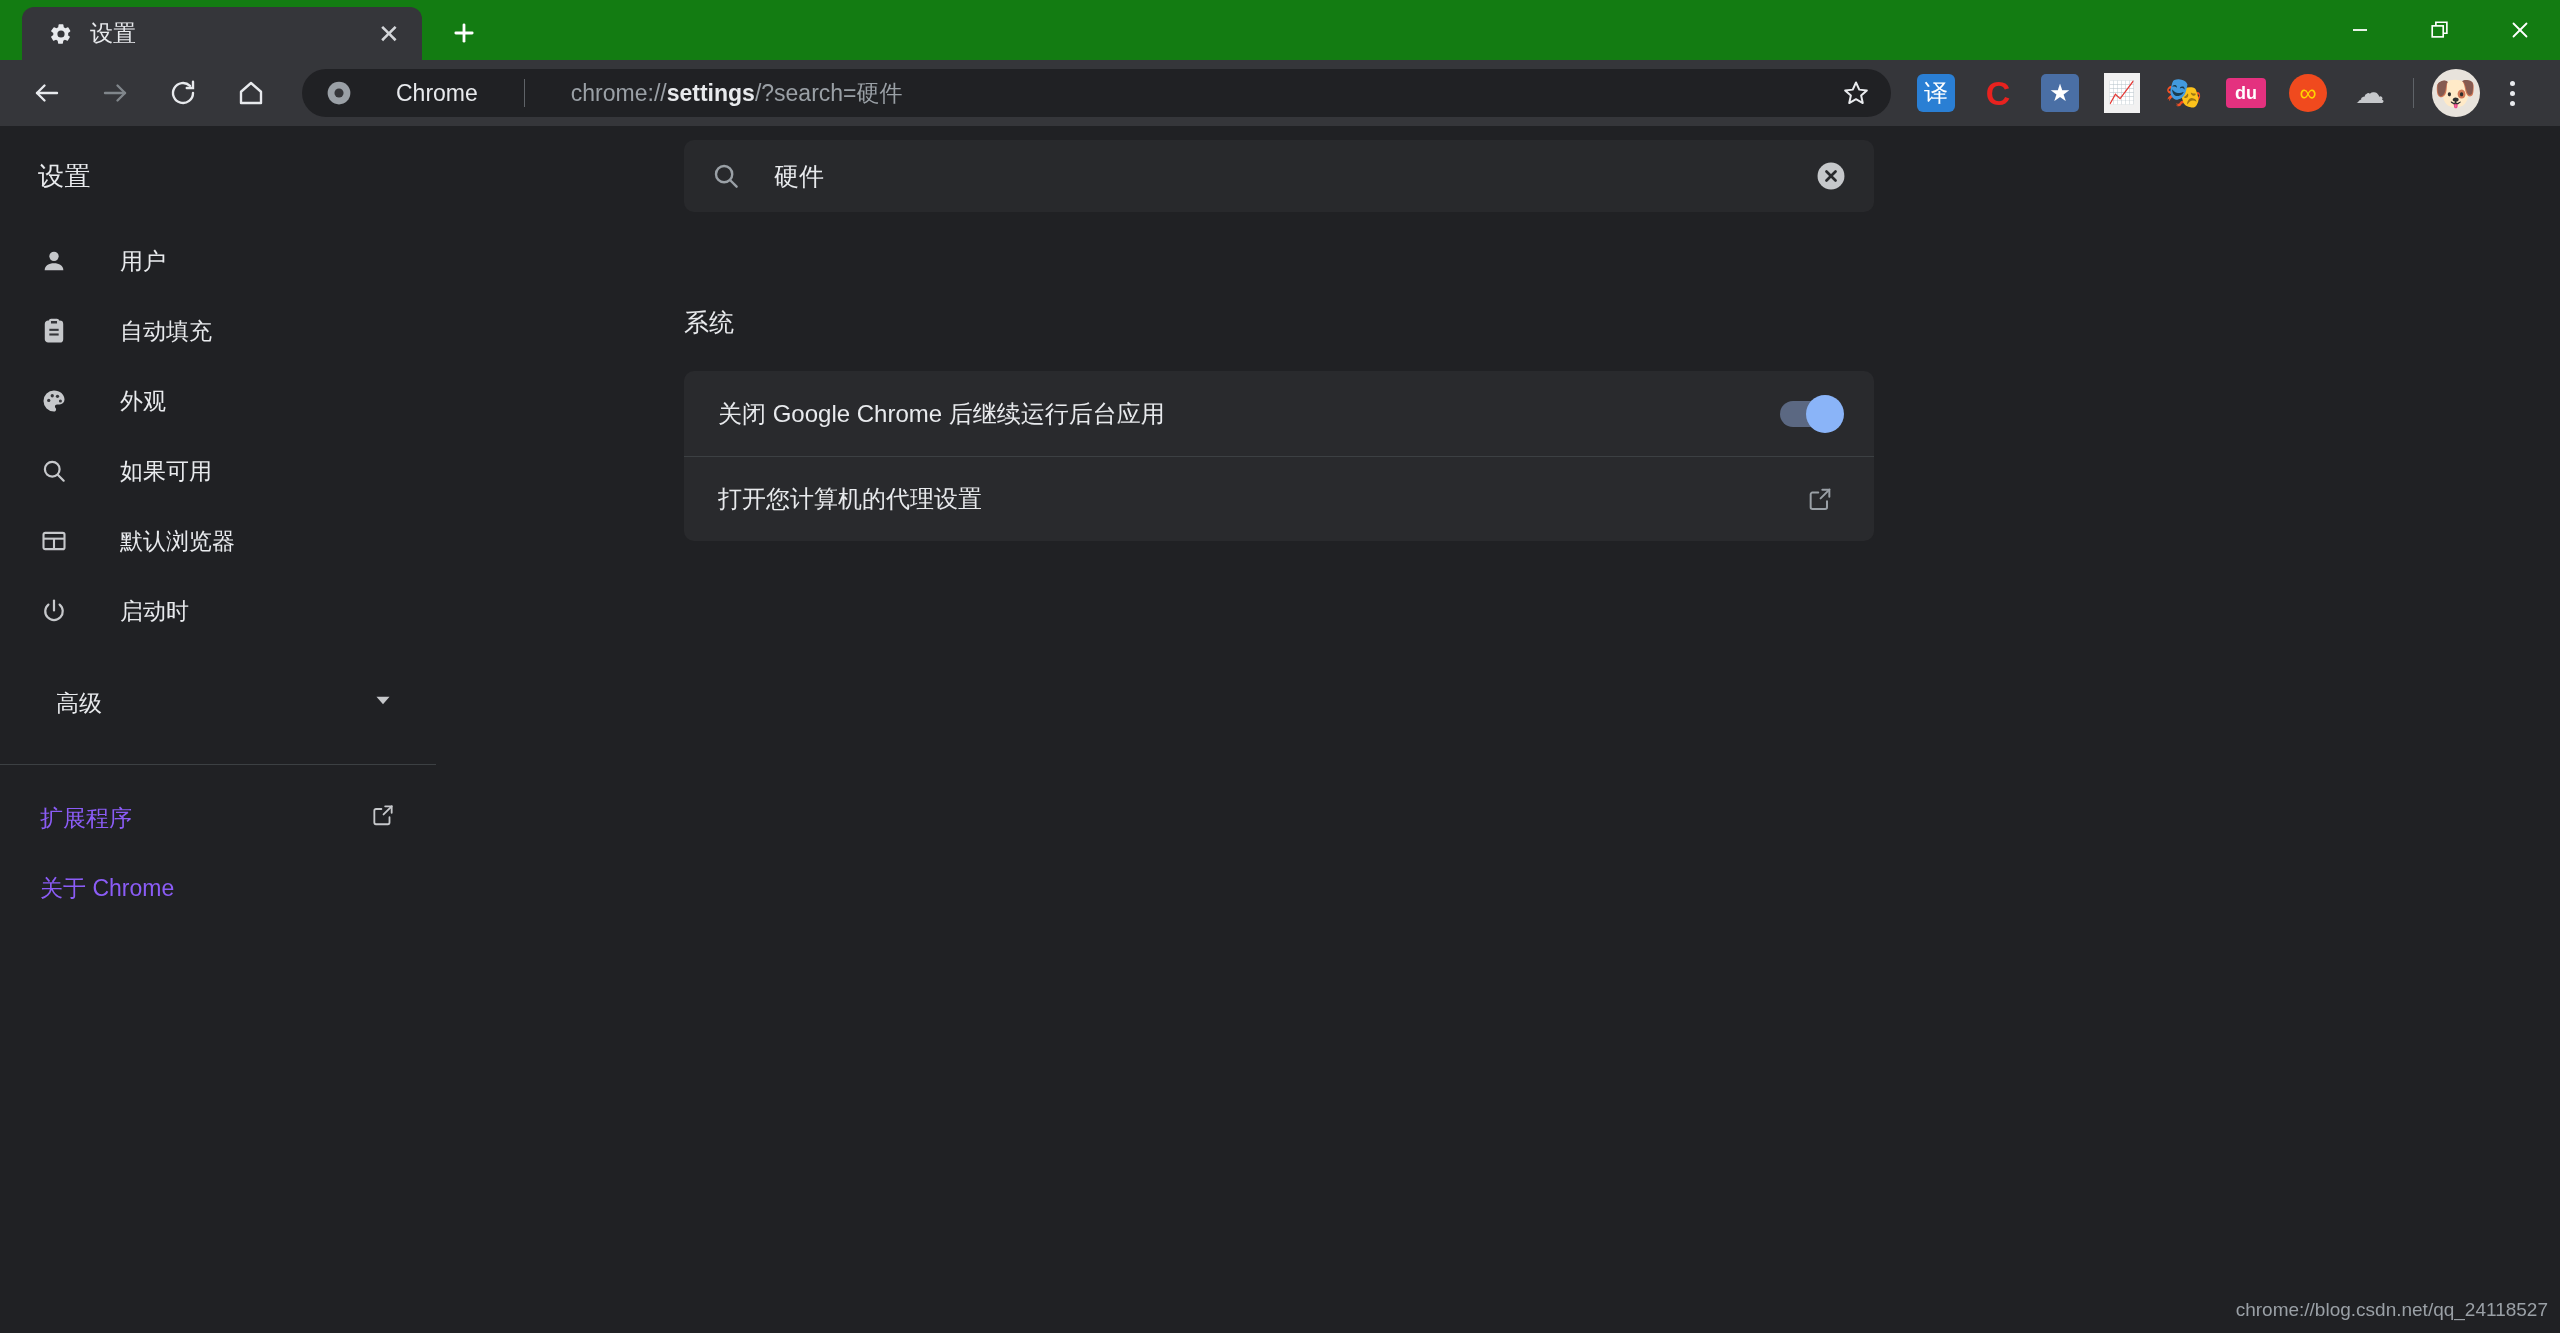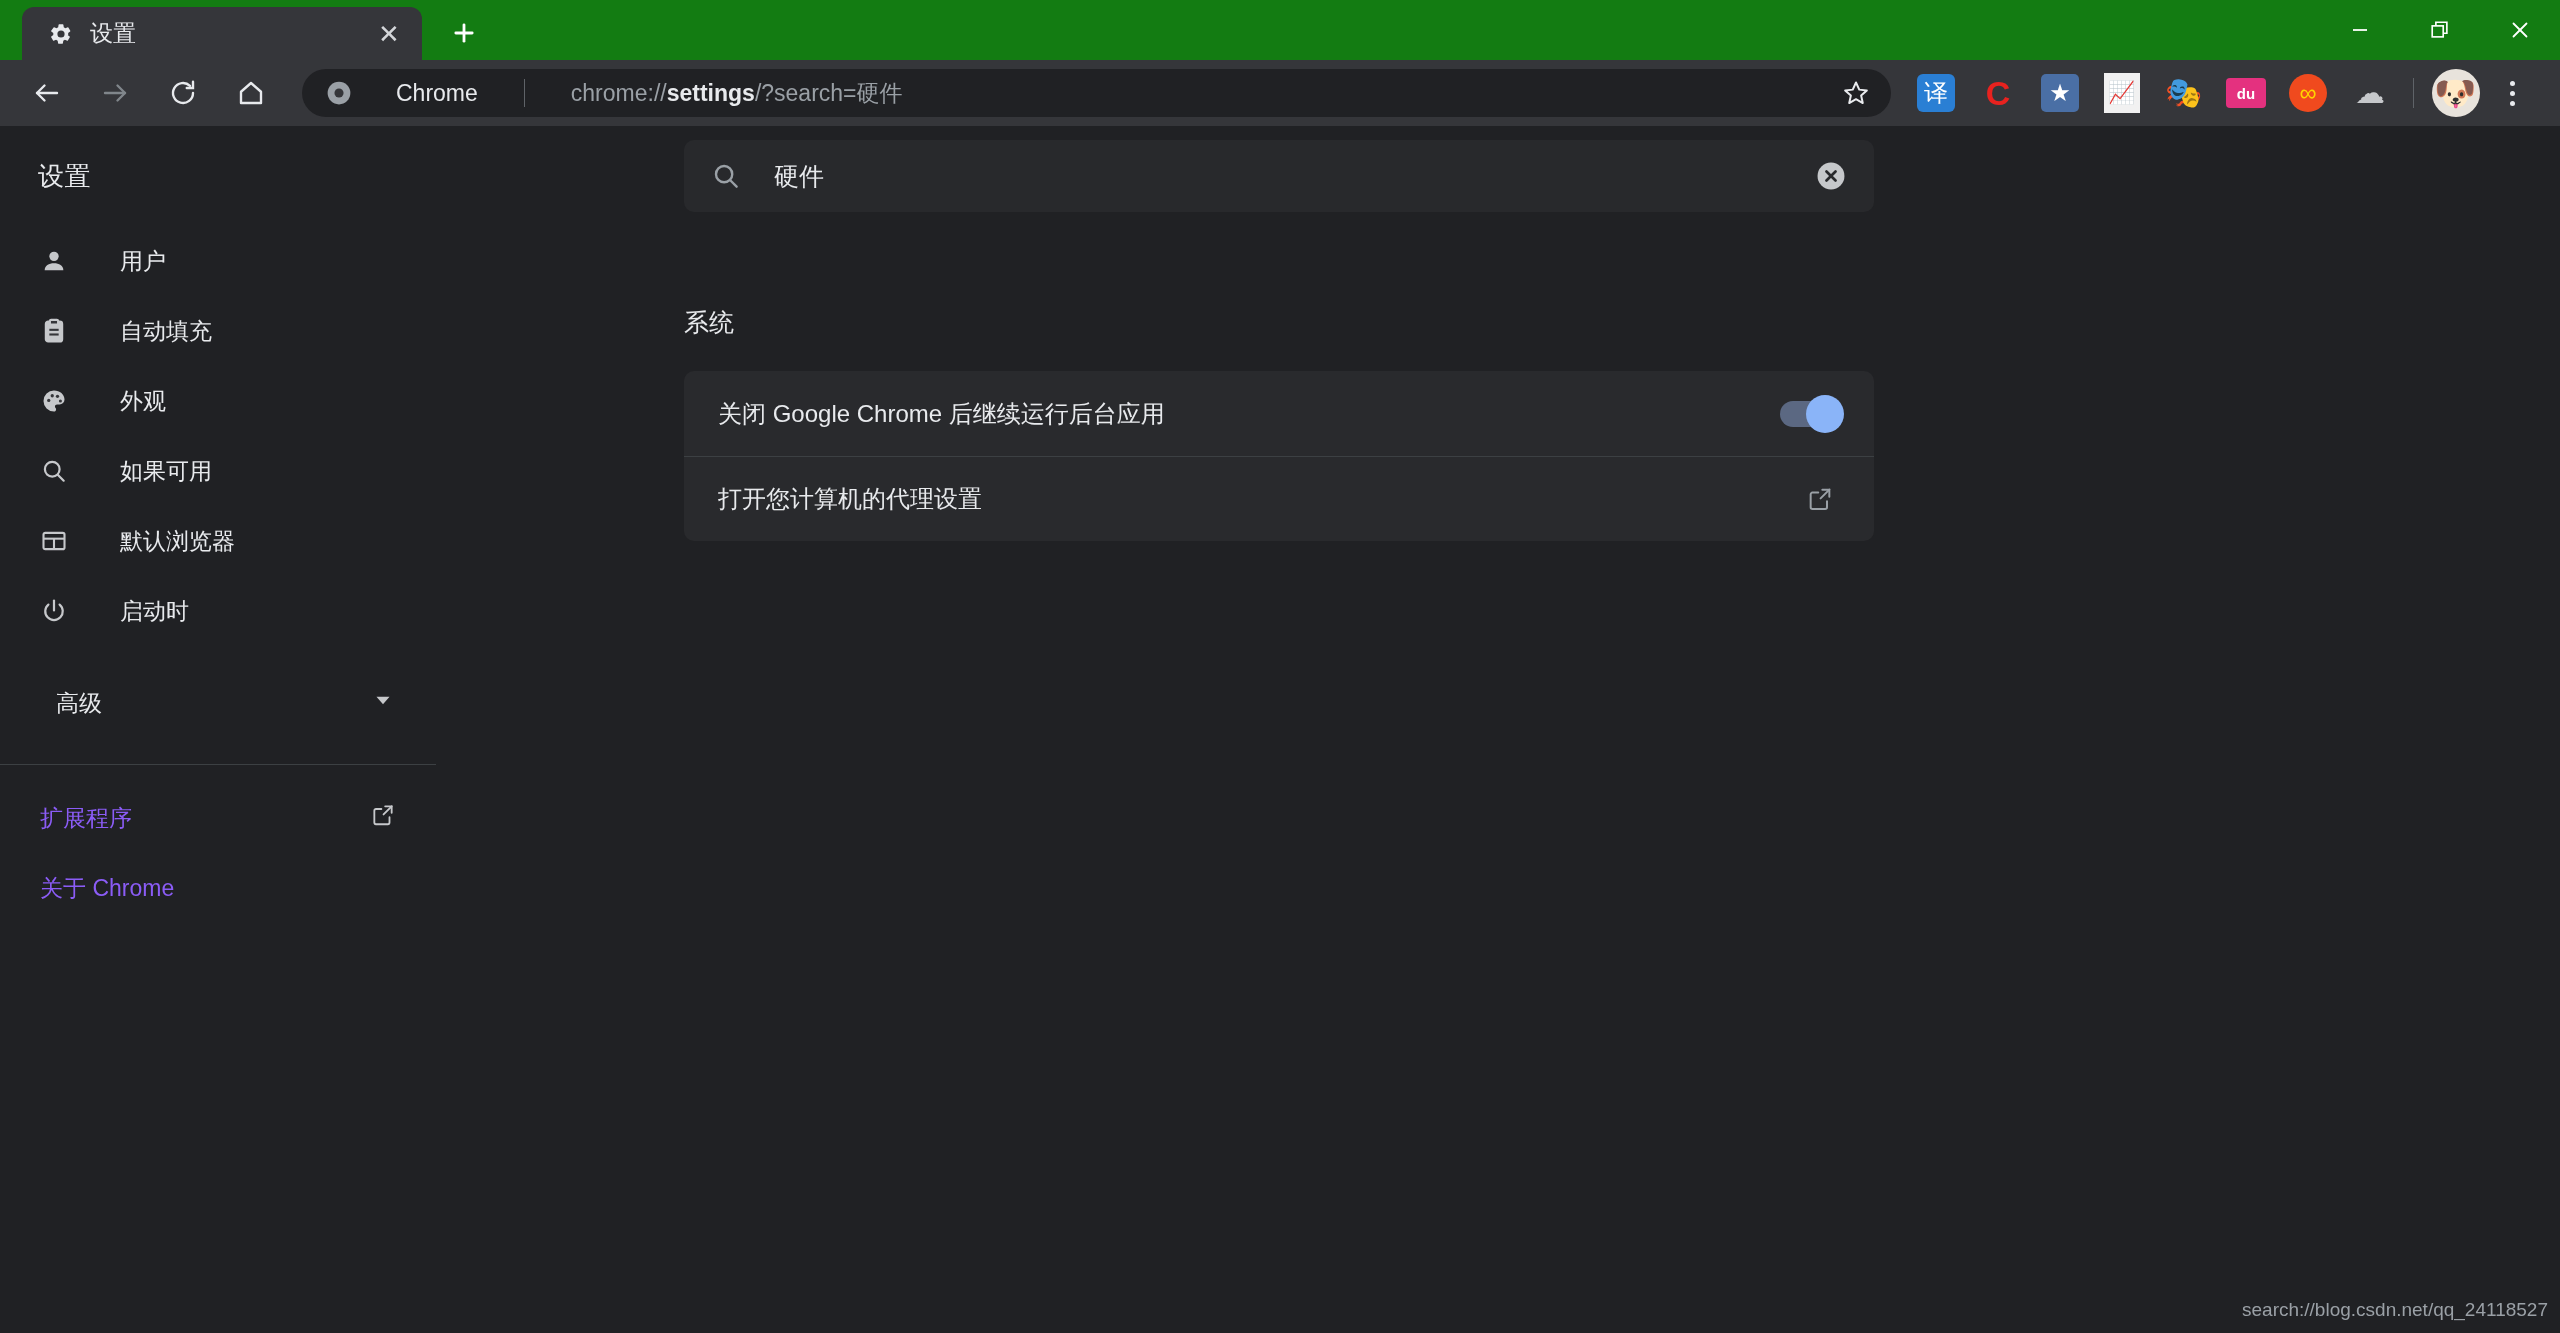--- a/index.html
+++ b/index.html
@@ -263,21 +263,21 @@
     <div class="ext">
       <span style="display:flex;align-items:center;justify-content:center;width:38px;height:38px;border-radius:5px;background:#4a6fa5;color:#fff;font-size:24px;">★</span>
     </div>
     <div class="ext">
       <span style="display:flex;align-items:center;justify-content:center;width:36px;height:40px;background:#f1f1f1;font-size:22px;">📈</span>
     </div>
     <div class="ext">
       <span style="font-size:30px;line-height:1;">🎭</span>
     </div>
     <div class="ext">
-      <span style="display:flex;align-items:center;justify-content:center;width:40px;height:30px;border-radius:4px;background:#e4317f;color:#fff;font-size:15px;font-weight:700;">du</span>
+      <span style="display:flex;align-items:center;justify-content:center;width:40px;height:30px;border-radius:4px;background:#e4317f;color:#fff;font-size:18px;font-weight:700;">du</span>
     </div>
     <div class="ext">
       <span style="display:flex;align-items:center;justify-content:center;width:38px;height:38px;border-radius:50%;background:#f04a1e;color:#ffd400;font-size:24px;line-height:1;">∞</span>
     </div>
     <div class="ext">
       <span style="color:#c6c8cb;font-size:30px;line-height:1;">☁</span>
     </div>
     <div class="ext-sep"></div>
     <div class="avatar">
       <span>🐶</span>
@@ -427,14 +427,14 @@
             <polyline points="14,4 20,4 20,10"></polyline>
               <line x1="20" y1="4" x2="12.5" y2="11.5"></line>
             <path d="M18 14v5a1.5 1.5 0 0 1-1.5 1.5h-11A1.5 1.5 0 0 1 4 19V8a1.5 1.5 0 0 1 1.5-1.5h5"></path>
           </svg>
         </span>
       </div>
 
     </div>
   </div>
 
-  <div class="watermark">search://blog.csdn.net/qq_24118527</div>
+  <div class="watermark">chrome://blog.csdn.net/qq_24118527</div>
 </div>
 
 </body></html>

